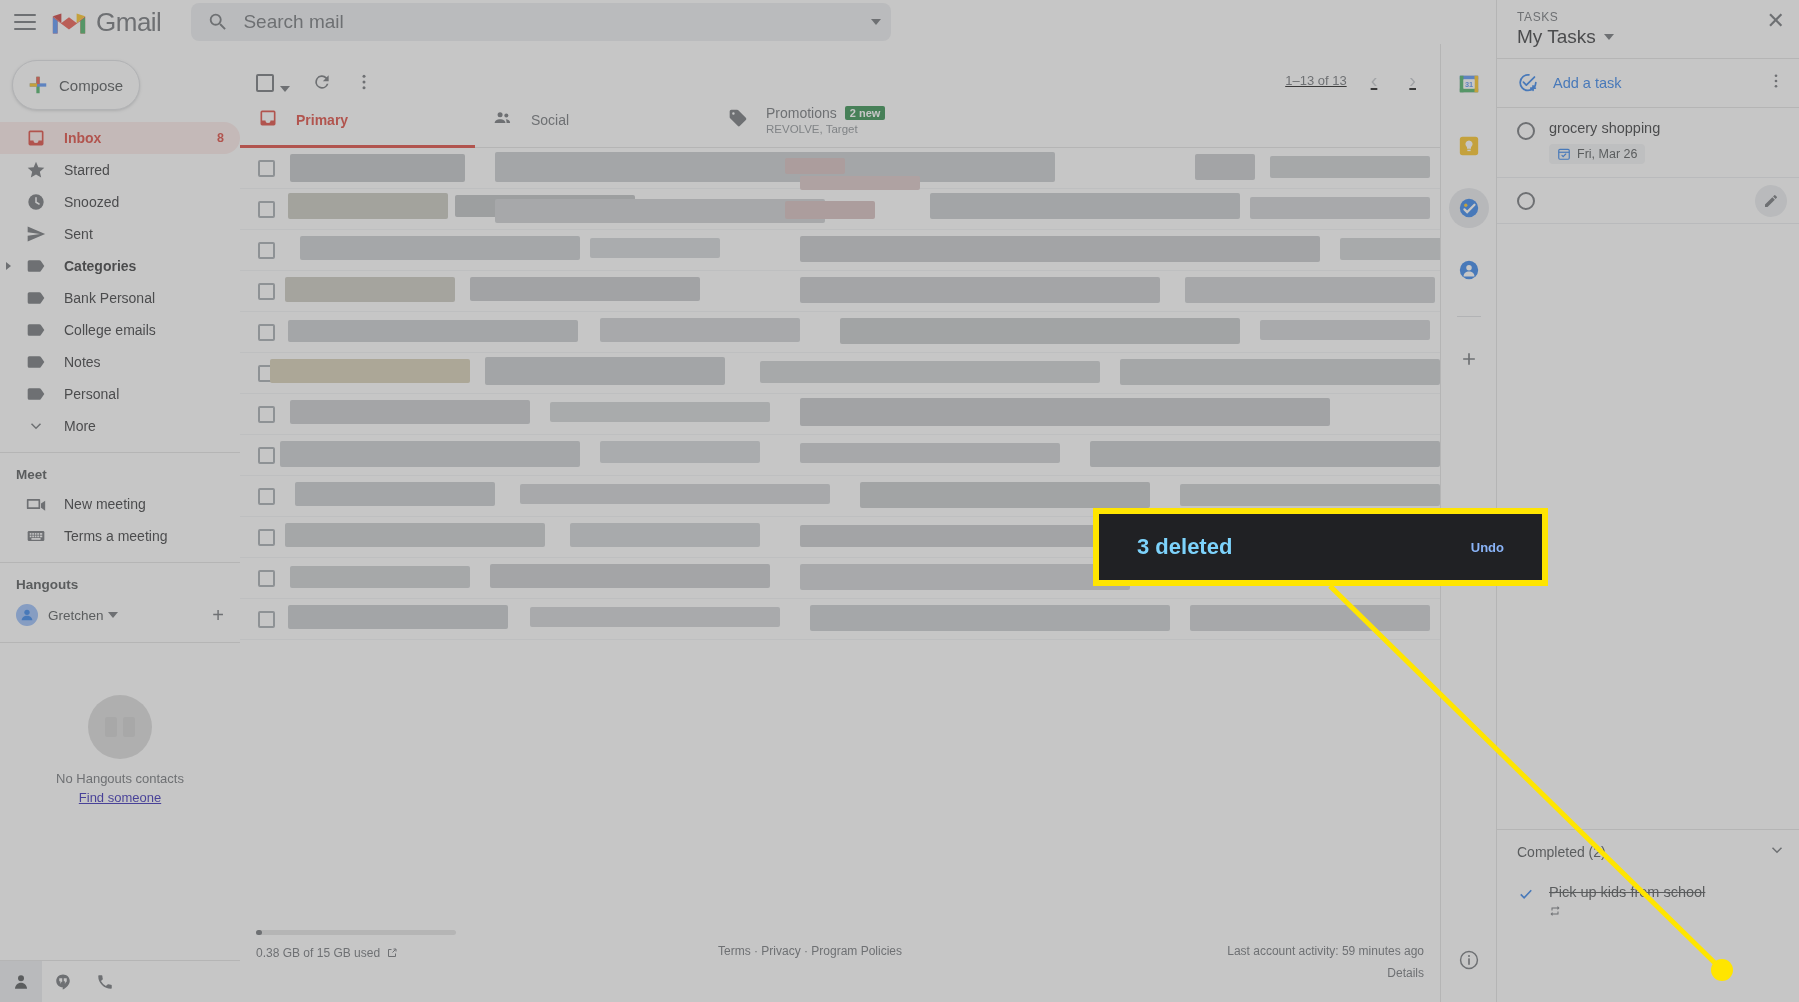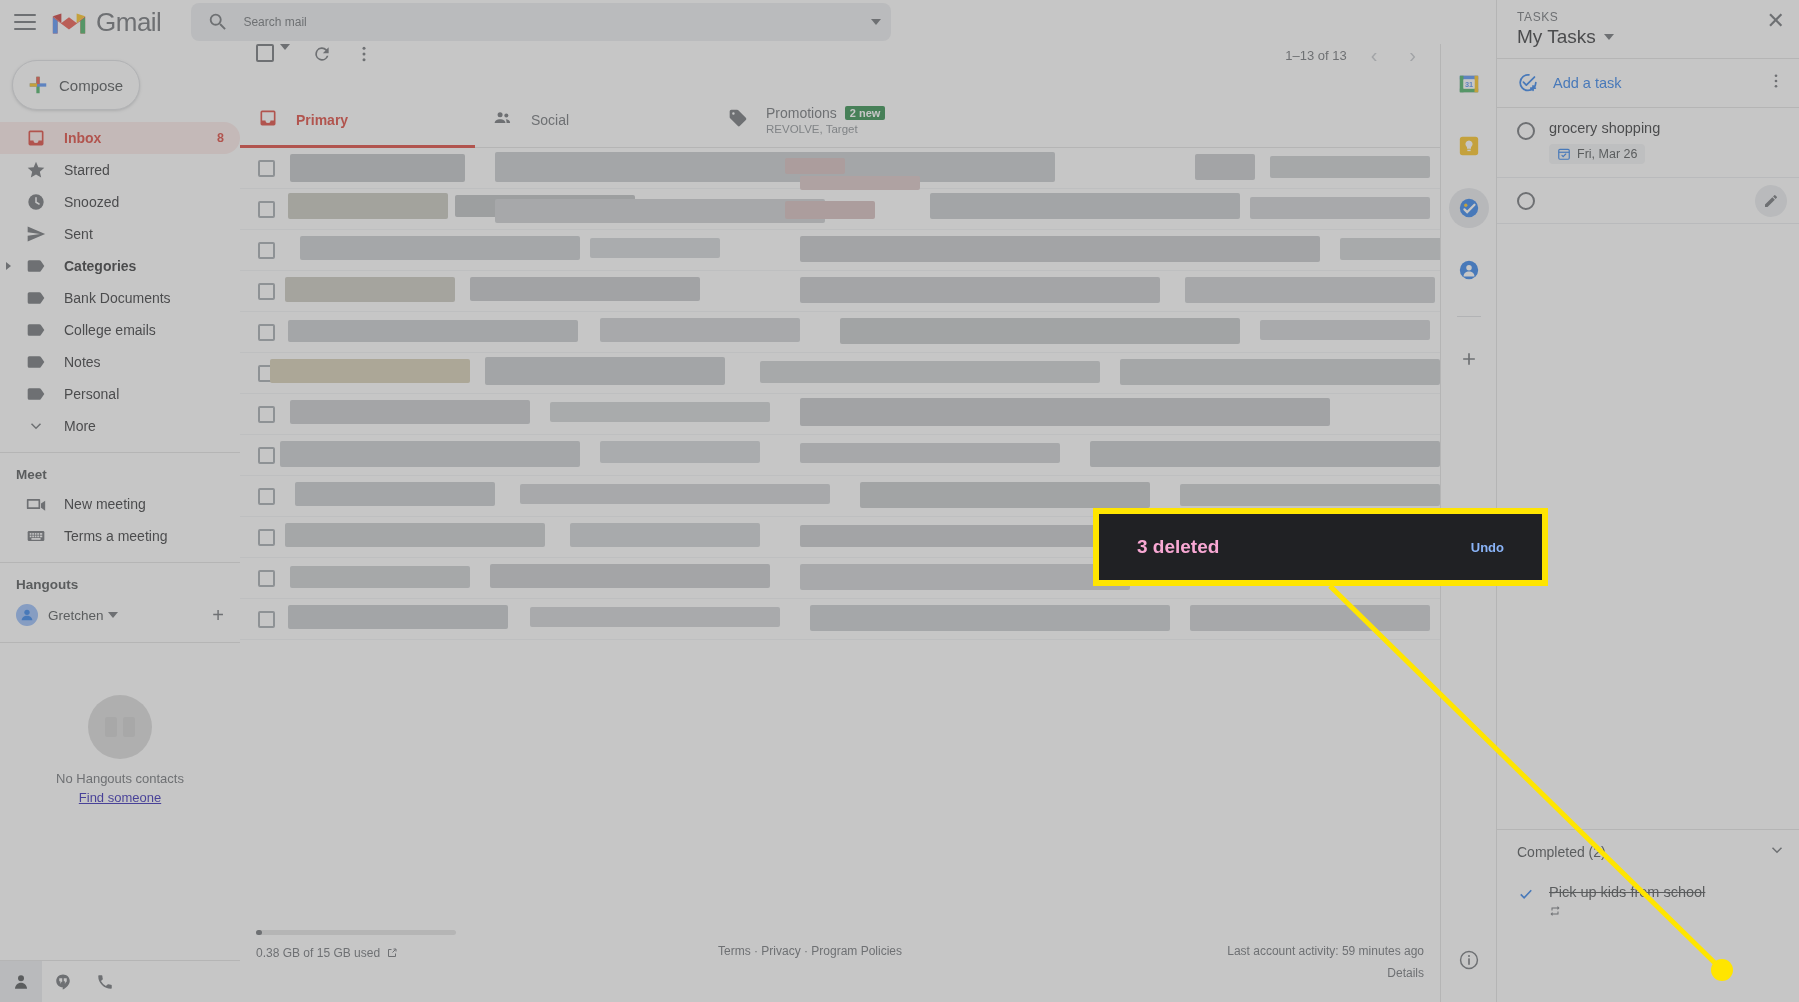--- a/index.html
+++ b/index.html
@@ -29,21 +29,21 @@
   .gmail-logo { display: flex; align-items: center; gap: 8px; }
   .gmail-word { font-size: 26px; color: #5f6368; letter-spacing: -0.5px; font-family: "Liberation Sans", sans-serif; }
   #searchbar {
     margin-left: 30px; width: 700px; height: 38px;
     background: #eaecef; border-radius: 8px;
     display: flex; align-items: center; padding: 0 10px 0 16px;
   }
   #searchbar .sicon { width: 22px; height: 22px; margin-right: 14px; flex: 0 0 auto; }
   #search-input {
     flex: 1; border: none; outline: none; background: transparent;
-    font-size: 12px; color: #3c4043; font-family: "Liberation Sans", sans-serif;
+    font-size: 19px; color: #3c4043; font-family: "Liberation Sans", sans-serif;
   }
   #search-input::placeholder { color: #5f6368; }
   .caret-down { width: 0; height: 0; border-left: 5px solid transparent; border-right: 5px solid transparent;
     border-top: 6px solid #5f6368; cursor: pointer; }
   #header-right { margin-left: auto; display: flex; align-items: center; gap: 14px; padding-right: 16px; }
   .hicon { width: 28px; height: 28px; display: flex; align-items: center; justify-content: center; cursor: pointer; }
   #avatar {
     width: 30px; height: 30px; border-radius: 50%; background: #5c6bc0; color: #fff;
     display: flex; align-items: center; justify-content: center; font-size: 15px; cursor: pointer;
   }
@@ -89,21 +89,21 @@
   #hangouts-empty .blob::before { left: 17px; } #hangouts-empty .blob::after { right: 17px; }
   #hangouts-empty .etext { font-size: 13px; color: #5f6368; }
   #hangouts-empty .elink { font-size: 13px; color: #1a0dab; text-decoration: underline; cursor: pointer; display: inline-block; margin-top: 4px; }
   #hangouts-bottom { position: absolute; bottom: 0; left: 0; width: 240px; height: 42px;
     border-top: 1px solid #e0e0e0; display: flex; align-items: center; }
   #hangouts-bottom .hb {
     width: 42px; height: 42px; display: flex; align-items: center; justify-content: center; cursor: pointer; }
   #hangouts-bottom .hb.sel { background: #e8eaed; }
   
   #main { position: absolute; top: 44px; left: 240px; width: 1200px; height: 958px; background: #fff; }
-  #toolbar { height: 48px; display: flex; align-items: flex-start; padding: 0 16px; }
+  #toolbar { height: 48px; display: flex; align-items: flex-end; padding: 0 16px; text-decoration: underline; }
   .tb-check { width: 18px; height: 18px; border: 2px solid #5f6368; border-radius: 2px; cursor: pointer; }
   .tb-item { display: flex; align-items: center; justify-content: center; cursor: pointer; }
   #pagination { margin-left: auto; display: flex; align-items: center; gap: 16px; }
   #page-range { font-size: 13px; color: #5f6368; }
   .pg-arrow { font-size: 20px; color: #bdc1c6; cursor: pointer; padding: 0 8px; }
   #tabs { height: 56px; display: flex; border-bottom: 1px solid #e0e0e0; }
   .tab { width: 235px; display: flex; align-items: center; padding-left: 18px; gap: 18px; cursor: pointer;
     position: relative; color: #5f6368; font-size: 14px; }
   .tab.active { color: #d93025; font-weight: bold; }
   .tab.active::after { content: ""; position: absolute; left: 0; right: 0; bottom: -1px; height: 3px; background: #d93025; }
@@ -157,21 +157,21 @@
   #completed-head .chev { margin-left: auto; color: #5f6368; }
   .completed-item { display: flex; padding: 10px 14px 10px 20px; }
   .completed-item .ctick { color: #1a73e8; font-size: 17px; flex: 0 0 auto; margin-top: 2px; }
   .completed-item .cbody { margin-left: 14px; }
   .completed-item .ctitle { font-size: 14.5px; color: #3c4043; text-decoration: line-through; }
   .completed-item .crepeat { color: #5f6368; font-size: 12px; margin-top: 4px; }
   
   #callout { position: absolute; left: 1093px; top: 508px; width: 455px; height: 78px;
     border: 6px solid #ffe500; background: #202124; z-index: 700;
     display: flex; align-items: center; padding: 0 38px; }
-  #callout .sd { color: #f9a8d4; font-size: 19px; font-weight: bold; }
+  #callout .sd { color: #7dd3fc; font-size: 22px; font-weight: bold; }
   #callout .undo { margin-left: auto; color: #8ab4f8; font-size: 13px; font-weight: bold; cursor: pointer; }
   #callout-line { position: absolute; left: 0; top: 0; width: 1799px; height: 1002px; z-index: 690; pointer-events: none; }
 </style>
 </head>
 <body>
 
 <div id="header">
   <div class="hamburger">
     <span></span>
       <span></span>
@@ -277,21 +277,21 @@
           </svg>
         </span>
         <span class="nlabel">Categories</span>
       </div>
       <div class="nav-item">
         <span class="nicon">
           <svg width="20" height="20" viewBox="0 0 24 24">
             <path fill="#5f6368" d="M17.6 5.8A2 2 0 0016 5H4a2 2 0 00-2 2v10a2 2 0 002 2h12a2 2 0 001.6-.8L22 12z"></path>
           </svg>
         </span>
-        <span class="nlabel">Bank Documents</span>
+        <span class="nlabel">Bank Personal</span>
       </div>
       <div class="nav-item">
         <span class="nicon">
           <svg width="20" height="20" viewBox="0 0 24 24">
             <path fill="#5f6368" d="M17.6 5.8A2 2 0 0016 5H4a2 2 0 00-2 2v10a2 2 0 002 2h12a2 2 0 001.6-.8L22 12z"></path>
           </svg>
         </span>
         <span class="nlabel">College emails</span>
       </div>
       <div class="nav-item">

